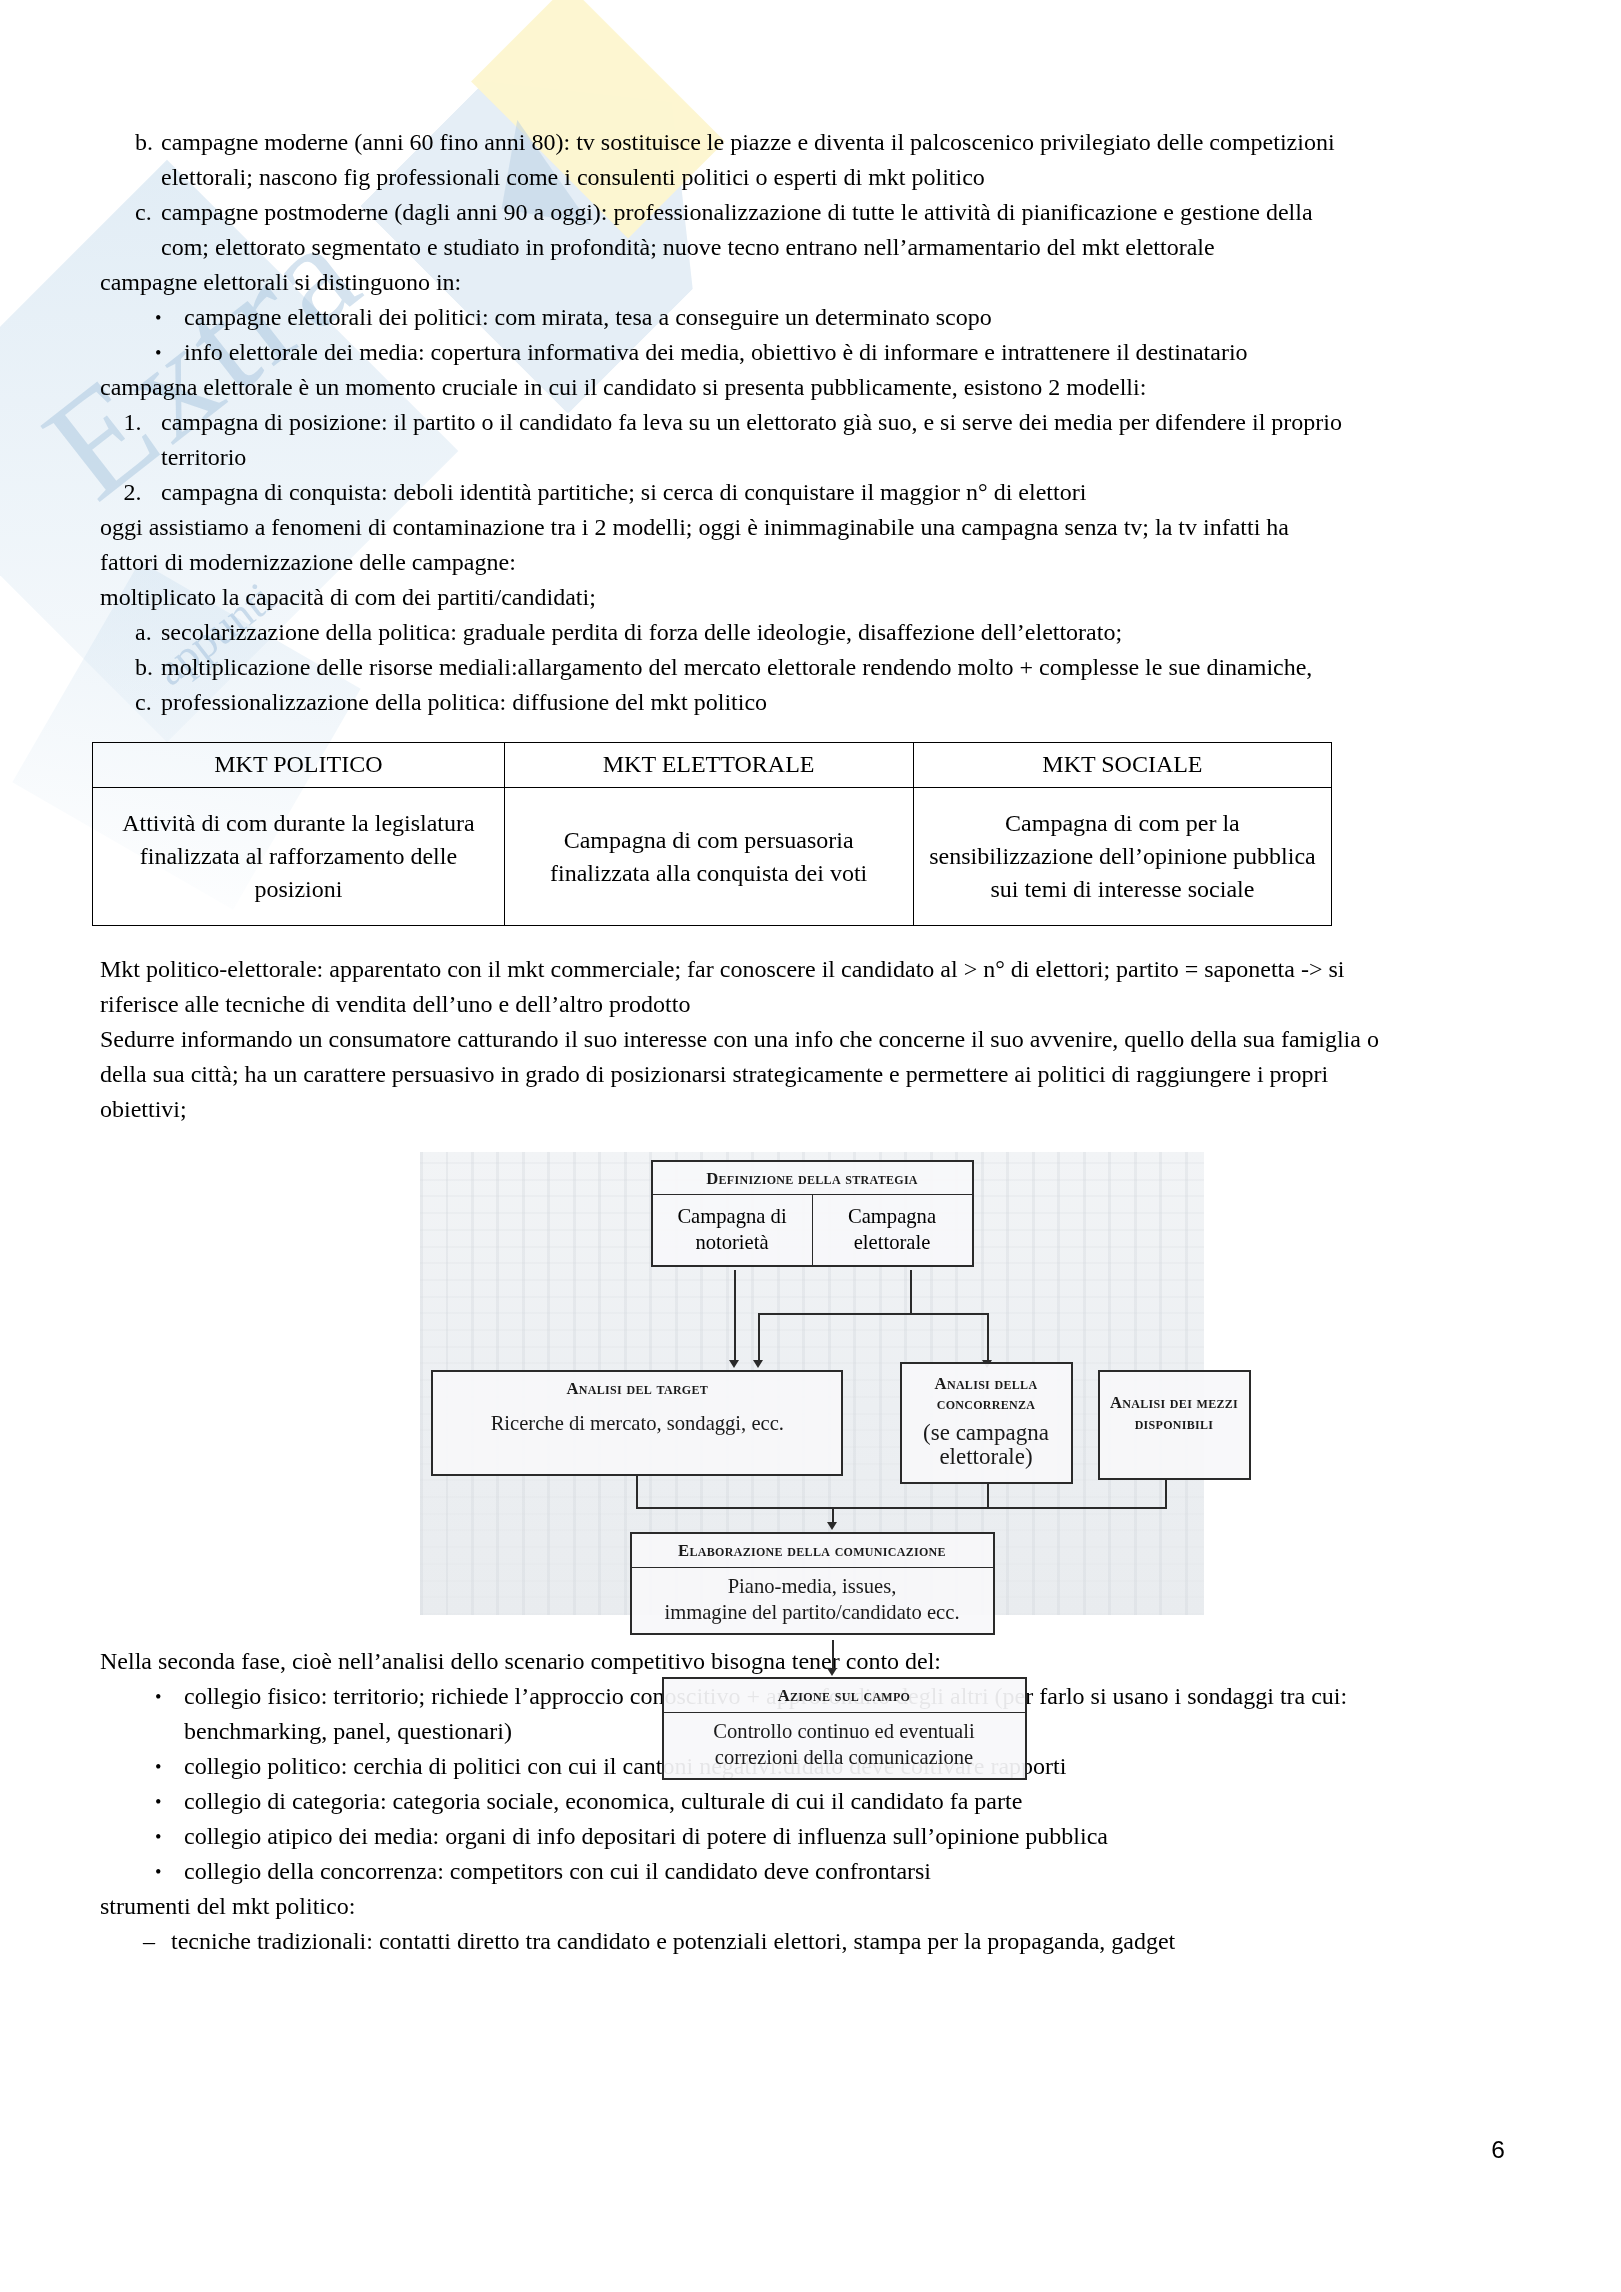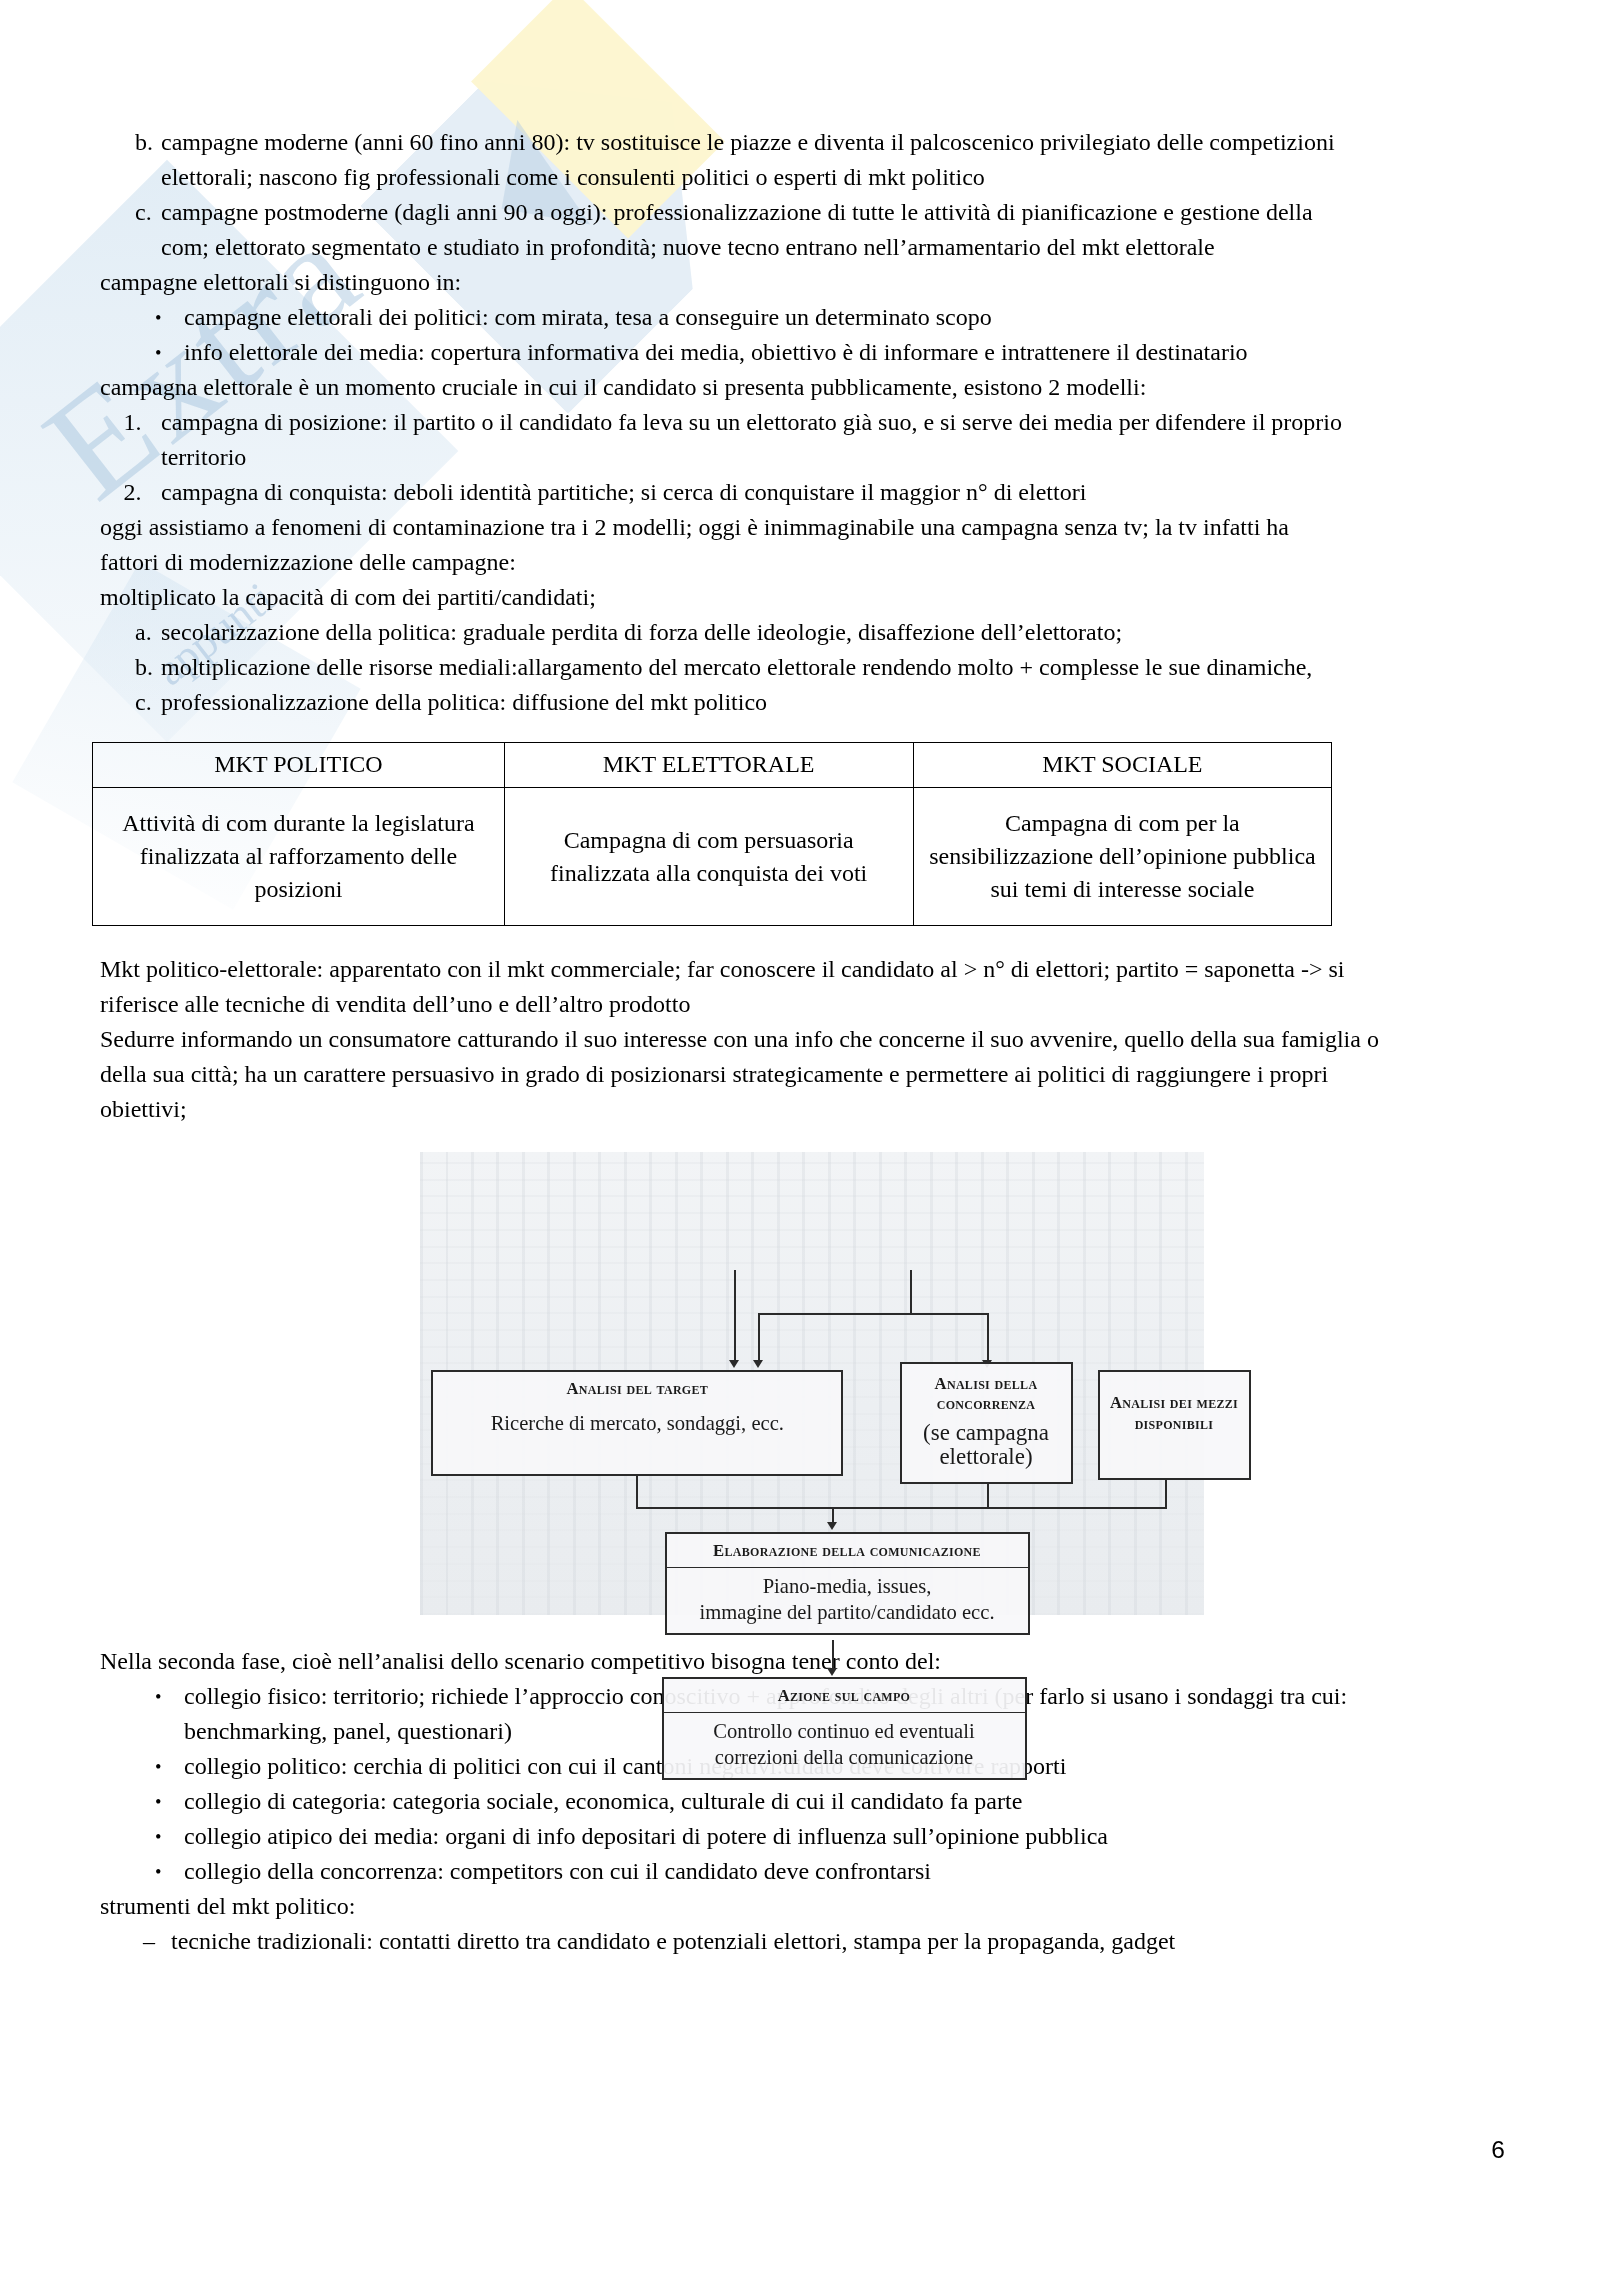--- a/index.html
+++ b/index.html
@@ -340,20 +340,27 @@
 
     <div class="para">Mkt politico-elettorale: apparentato con il mkt commerciale; far conoscere il candidato al &gt; n° di elettori; partito = saponetta -&gt; si</div>
     <div class="para">riferisce alle tecniche di vendita dell’uno e dell’altro prodotto</div>
     <div class="para">Sedurre informando un consumatore catturando il suo interesse con una info che concerne il suo avvenire, quello della sua famiglia o</div>
     <div class="para">della sua città; ha un carattere persuasivo in grado di posizionarsi strategicamente e permettere ai politici di raggiungere i propri</div>
     <div class="para">obiettivi;</div>
 
     <div class="figure">
       <div class="fig-noise"></div>
 
+      <div class="fbox" style="left:231px; top:7.8px; width:323px;">
+        <div class="fhead">Definizione della strategia</div>
+        <div class="fdiv split">
+          <div>Campagna di notorietà</div>
+          <div>Campagna elettorale</div>
+        </div>
+      </div>
 
       <div class="ln vln" style="left:314px; top:118px; height:92px;"></div>
       <div class="arrow" style="left:309px; top:208px;"></div>
 
       <div class="ln vln" style="left:490px; top:118px; height:45px;"></div>
       <div class="ln hln" style="left:338px; top:161px; width:230px;"></div>
       <div class="ln vln" style="left:338px; top:161px; height:49px;"></div>
       <div class="arrow" style="left:333px; top:208px;"></div>
       <div class="ln vln" style="left:567px; top:161px; height:49px;"></div>
       <div class="arrow" style="left:562px; top:208px;"></div>
@@ -373,21 +380,21 @@
       </div>
 
       <div class="ln vln" style="left:216px; top:323px; height:33px;"></div>
       <div class="ln hln" style="left:216px; top:355px; width:333px;"></div>
       <div class="ln vln" style="left:567px; top:331px; height:23.5px;"></div>
       <div class="ln vln" style="left:745px; top:327px; height:27.4px;"></div>
       <div class="ln hln" style="left:549px; top:355px; width:198px;"></div>
       <div class="ln vln" style="left:412px; top:355px; height:17.6px;"></div>
       <div class="arrow" style="left:407px; top:370px;"></div>
 
-      <div class="fbox" style="left:245px; top:380px; width:365px;">
+      <div class="fbox" style="left:210px; top:380px; width:365px;">
         <div class="fhead">Elaborazione della comunicazione</div>
         <div class="fdiv fbody">
           <div>Piano-media, issues,</div>
           <div>immagine del partito/candidato ecc.</div>
         </div>
       </div>
 
       <div class="ln vln" style="left:412px; top:488px; height:29px;"></div>
       <div class="arrow" style="left:407px; top:516px;"></div>
 

